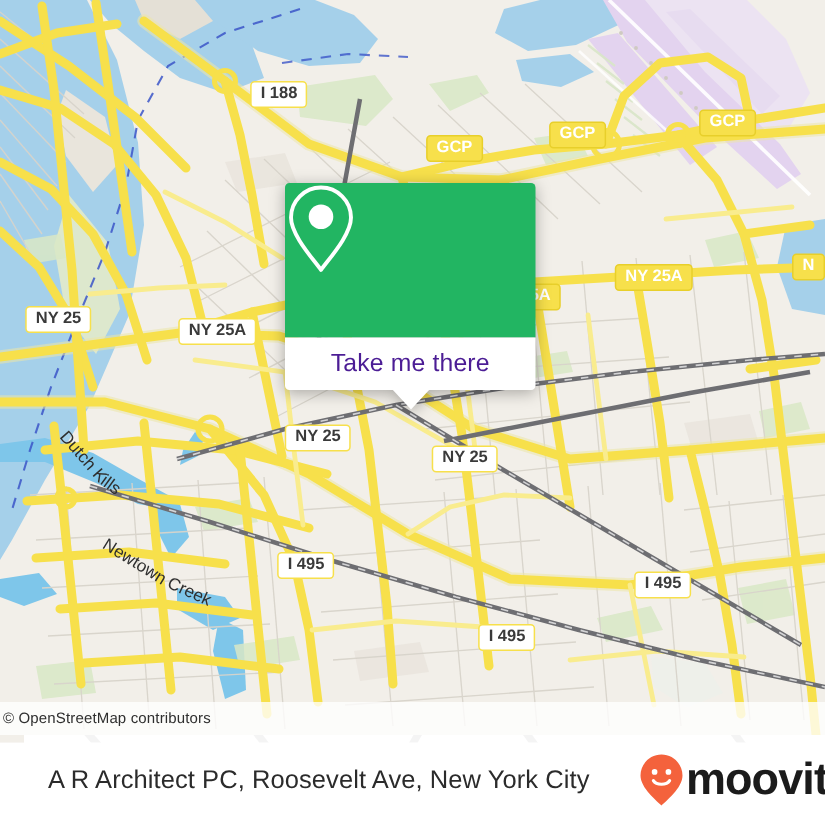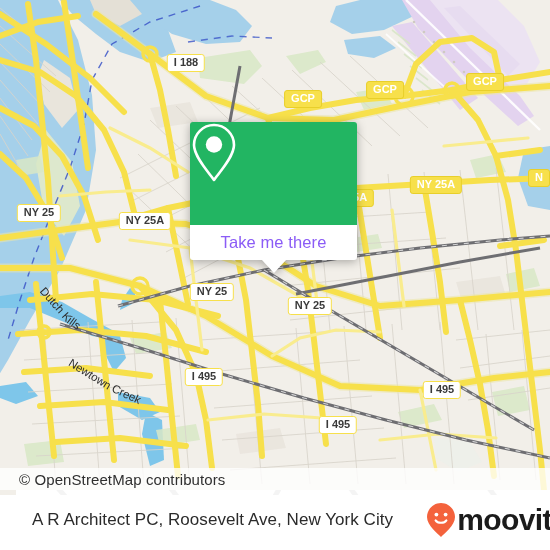--- a/index.html
+++ b/index.html
@@ -15,40 +15,40 @@
   .map svg{position:absolute;left:0;top:0;display:block;}
 
   
   .attrib{
     position:absolute;left:0;top:468px;width:550px;height:22px;
     background:rgba(255,255,255,0.78);
     display:flex;align-items:center;
     z-index:40;
   }
   .attrib span{
-    font-size:15px;color:#2f2f2f;padding-left:19px;letter-spacing:.1px;
+    font-size:10px;color:#2f2f2f;padding-left:2px;letter-spacing:.1px;
   }
 
   
   .card{
     position:absolute;left:190px;top:122px;width:167px;
     z-index:60;
     filter:drop-shadow(0 2px 5px rgba(0,0,0,.30));
   }
   .card-top{
     height:103px;border-radius:3px 3px 0 0;
     display:flex;align-items:center;justify-content:center;
   }
   .card-bottom{
     height:35px;background:#ffffff;border-radius:0 0 3px 3px;
     display:flex;align-items:center;justify-content:center;
     position:relative;
   }
   .card-bottom .label{
-    font-size:16.5px;color:#8b5cf6;letter-spacing:.1px;
+    font-size:16.5px;color:#4c1d95;letter-spacing:.1px;
   }
   .tail{
     position:absolute;left:50%;bottom:-13px;margin-left:-13px;
     width:0;height:0;
     border-left:13px solid transparent;
     border-right:13px solid transparent;
     border-top:14px solid #ffffff;
   }
 
   

